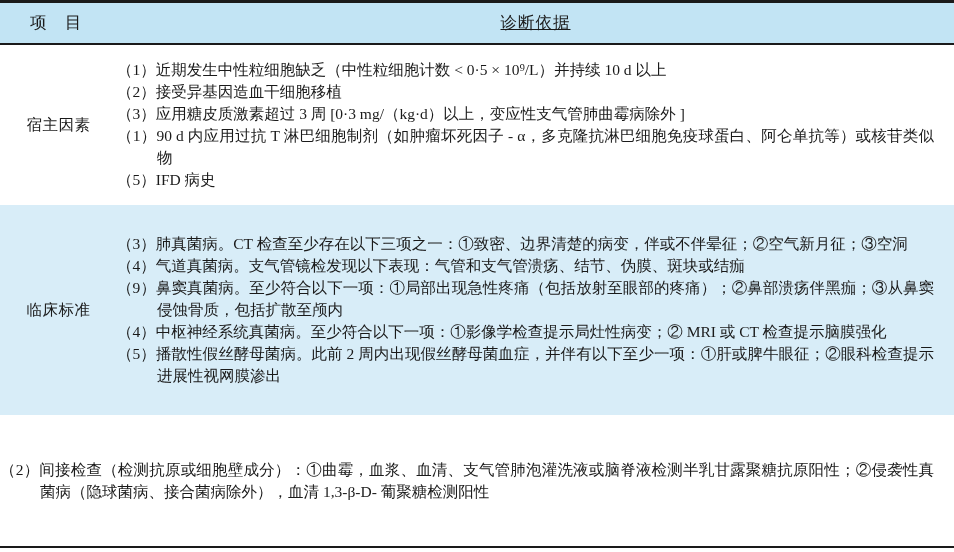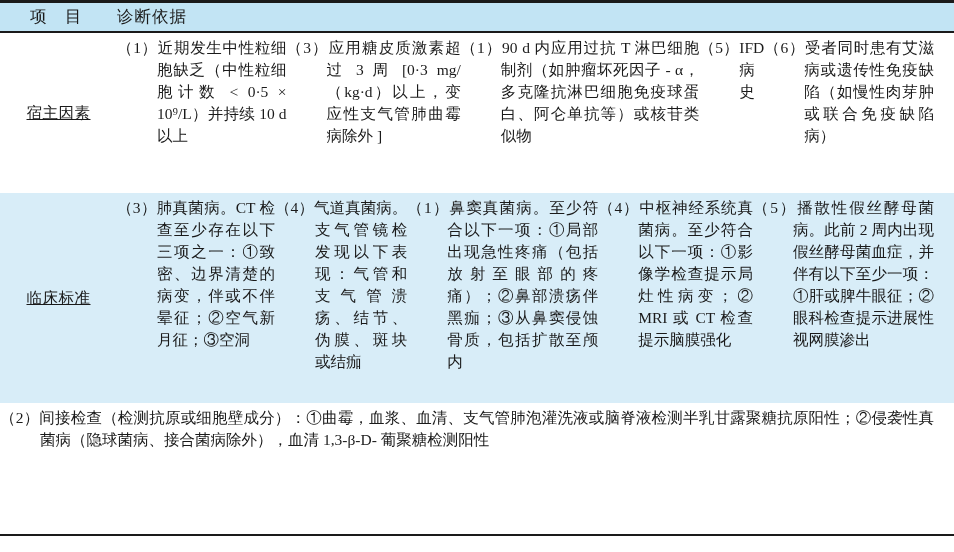--- a/index.html
+++ b/index.html
@@ -13,37 +13,38 @@
   }
   .table {
     width: 954px;
     box-sizing: border-box;
     color: #1a1a1a;
   }
   .thead {
     display: flex;
     align-items: center;
     box-sizing: border-box;
-    height: 33px;
+    height: 45px;
     border-top: 3px solid var(--border-color, #1a1a1a);
     border-bottom: 2px solid var(--border-color, #1a1a1a);
     background: var(--header-bg, #c2e4f4);
     font-size: 16.5px;
   }
   .th-label {
     width: 117px;
     box-sizing: border-box;
     padding-left: 30px;
     letter-spacing: 1px;
     white-space: nowrap;
   }
   .th-content {
     flex: 1;
-    text-align: left;
+    text-align: center;
     letter-spacing: 1px;
+    text-decoration: underline;
   }
   .tbody {
     border-bottom: 2px solid var(--border-color, #1a1a1a);
   }
   .row-group {
     display: flex;
     box-sizing: border-box;
   }
   .row-group.highlight {
     background: var(--highlight-bg, #d8edf8);
@@ -53,28 +54,27 @@
   .row-group:nth-child(3) { min-height: 131px; }
   .cell-label {
     width: 117px;
     box-sizing: border-box;
     display: flex;
     align-items: center;
     justify-content: center;
     font-size: 15.5px;
     letter-spacing: 0.5px;
     white-space: nowrap;
-    text-decoration: underline;
   }
   .cell-content {
     flex: 1;
     box-sizing: border-box;
     padding: 4px 20px 4px 0;
     display: flex;
-    flex-direction: row;
+    flex-direction: column;
     justify-content: center;
   }
   .item {
     margin: 0;
     font-size: 15.5px;
     line-height: 22px;
     text-align: justify;
     padding-left: 40px;
     text-indent: -40px;
   }
@@ -85,32 +85,32 @@
 <div class="table">
   <div class="thead">
     <div class="th-label">项　目</div>
     <div class="th-content">诊断依据</div>
   </div>
   <div class="tbody" id="tbody">
       <div class="row-group">
         <div class="cell-label">宿主因素</div>
         <div class="cell-content">
           <p class="item">（1）近期发生中性粒细胞缺乏（中性粒细胞计数 &lt; 0·5 × 10⁹/L）并持续 10 d 以上</p>
+          <p class="item">（2）接受异基因造血干细胞移植</p>
           <p class="item">（3）应用糖皮质激素超过 3 周 [0·3 mg/（kg·d）以上，变应性支气管肺曲霉病除外 ]</p>
           <p class="item">（1）90 d 内应用过抗 T 淋巴细胞制剂（如肿瘤坏死因子 - α，多克隆抗淋巴细胞免疫球蛋白、阿仑单抗等）或核苷类似物</p>
           <p class="item">（5）IFD 病史</p>
-          <p class="item">（6）受者同时患有艾滋病或遗传性免疫缺陷（如慢性肉芽肿或联合免疫缺陷病）</p>
         </div>
       </div>
       <div class="row-group highlight">
         <div class="cell-label">临床标准</div>
         <div class="cell-content">
           <p class="item">（3）肺真菌病。CT 检查至少存在以下三项之一：①致密、边界清楚的病变，伴或不伴晕征；②空气新月征；③空洞</p>
           <p class="item">（4）气道真菌病。支气管镜检发现以下表现：气管和支气管溃疡、结节、伪膜、斑块或结痂</p>
-          <p class="item">（1）鼻窦真菌病。至少符合以下一项：①局部出现急性疼痛（包括放射至眼部的疼痛）；②鼻部溃疡伴黑痂；③从鼻窦侵蚀骨质，包括扩散至颅内</p>
+          <p class="item">（9）鼻窦真菌病。至少符合以下一项：①局部出现急性疼痛（包括放射至眼部的疼痛）；②鼻部溃疡伴黑痂；③从鼻窦侵蚀骨质，包括扩散至颅内</p>
           <p class="item">（4）中枢神经系统真菌病。至少符合以下一项：①影像学检查提示局灶性病变；② MRI 或 CT 检查提示脑膜强化</p>
           <p class="item">（5）播散性假丝酵母菌病。此前 2 周内出现假丝酵母菌血症，并伴有以下至少一项：①肝或脾牛眼征；②眼科检查提示进展性视网膜渗出</p>
         </div>
       </div>
       <div class="row-group">
         <div class="cell-content">
           <p class="item">（2）间接检查（检测抗原或细胞壁成分）：①曲霉，血浆、血清、支气管肺泡灌洗液或脑脊液检测半乳甘露聚糖抗原阳性；②侵袭性真菌病（隐球菌病、接合菌病除外），血清 1,3-β-D- 葡聚糖检测阳性</p>
         </div>
       </div>
     </div>

